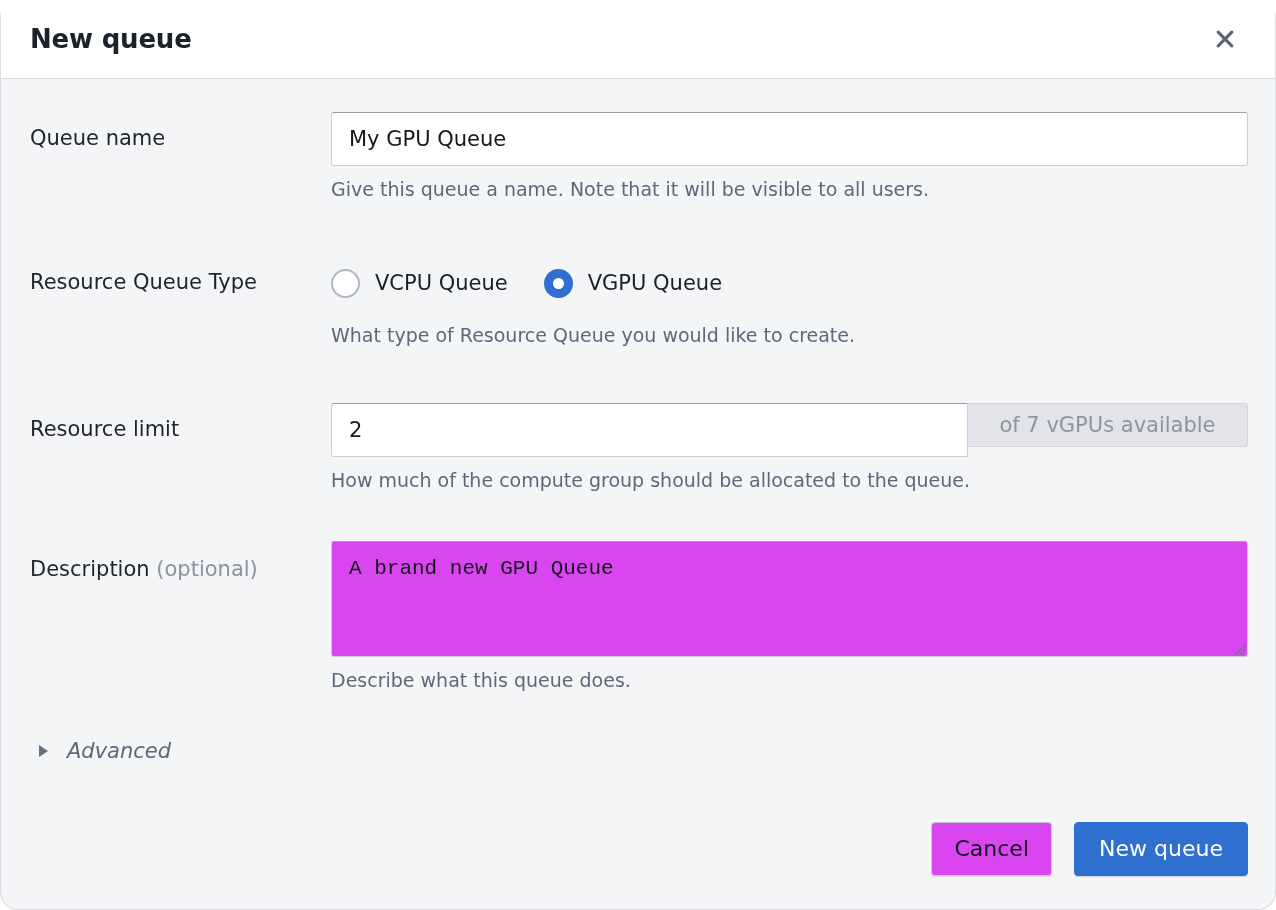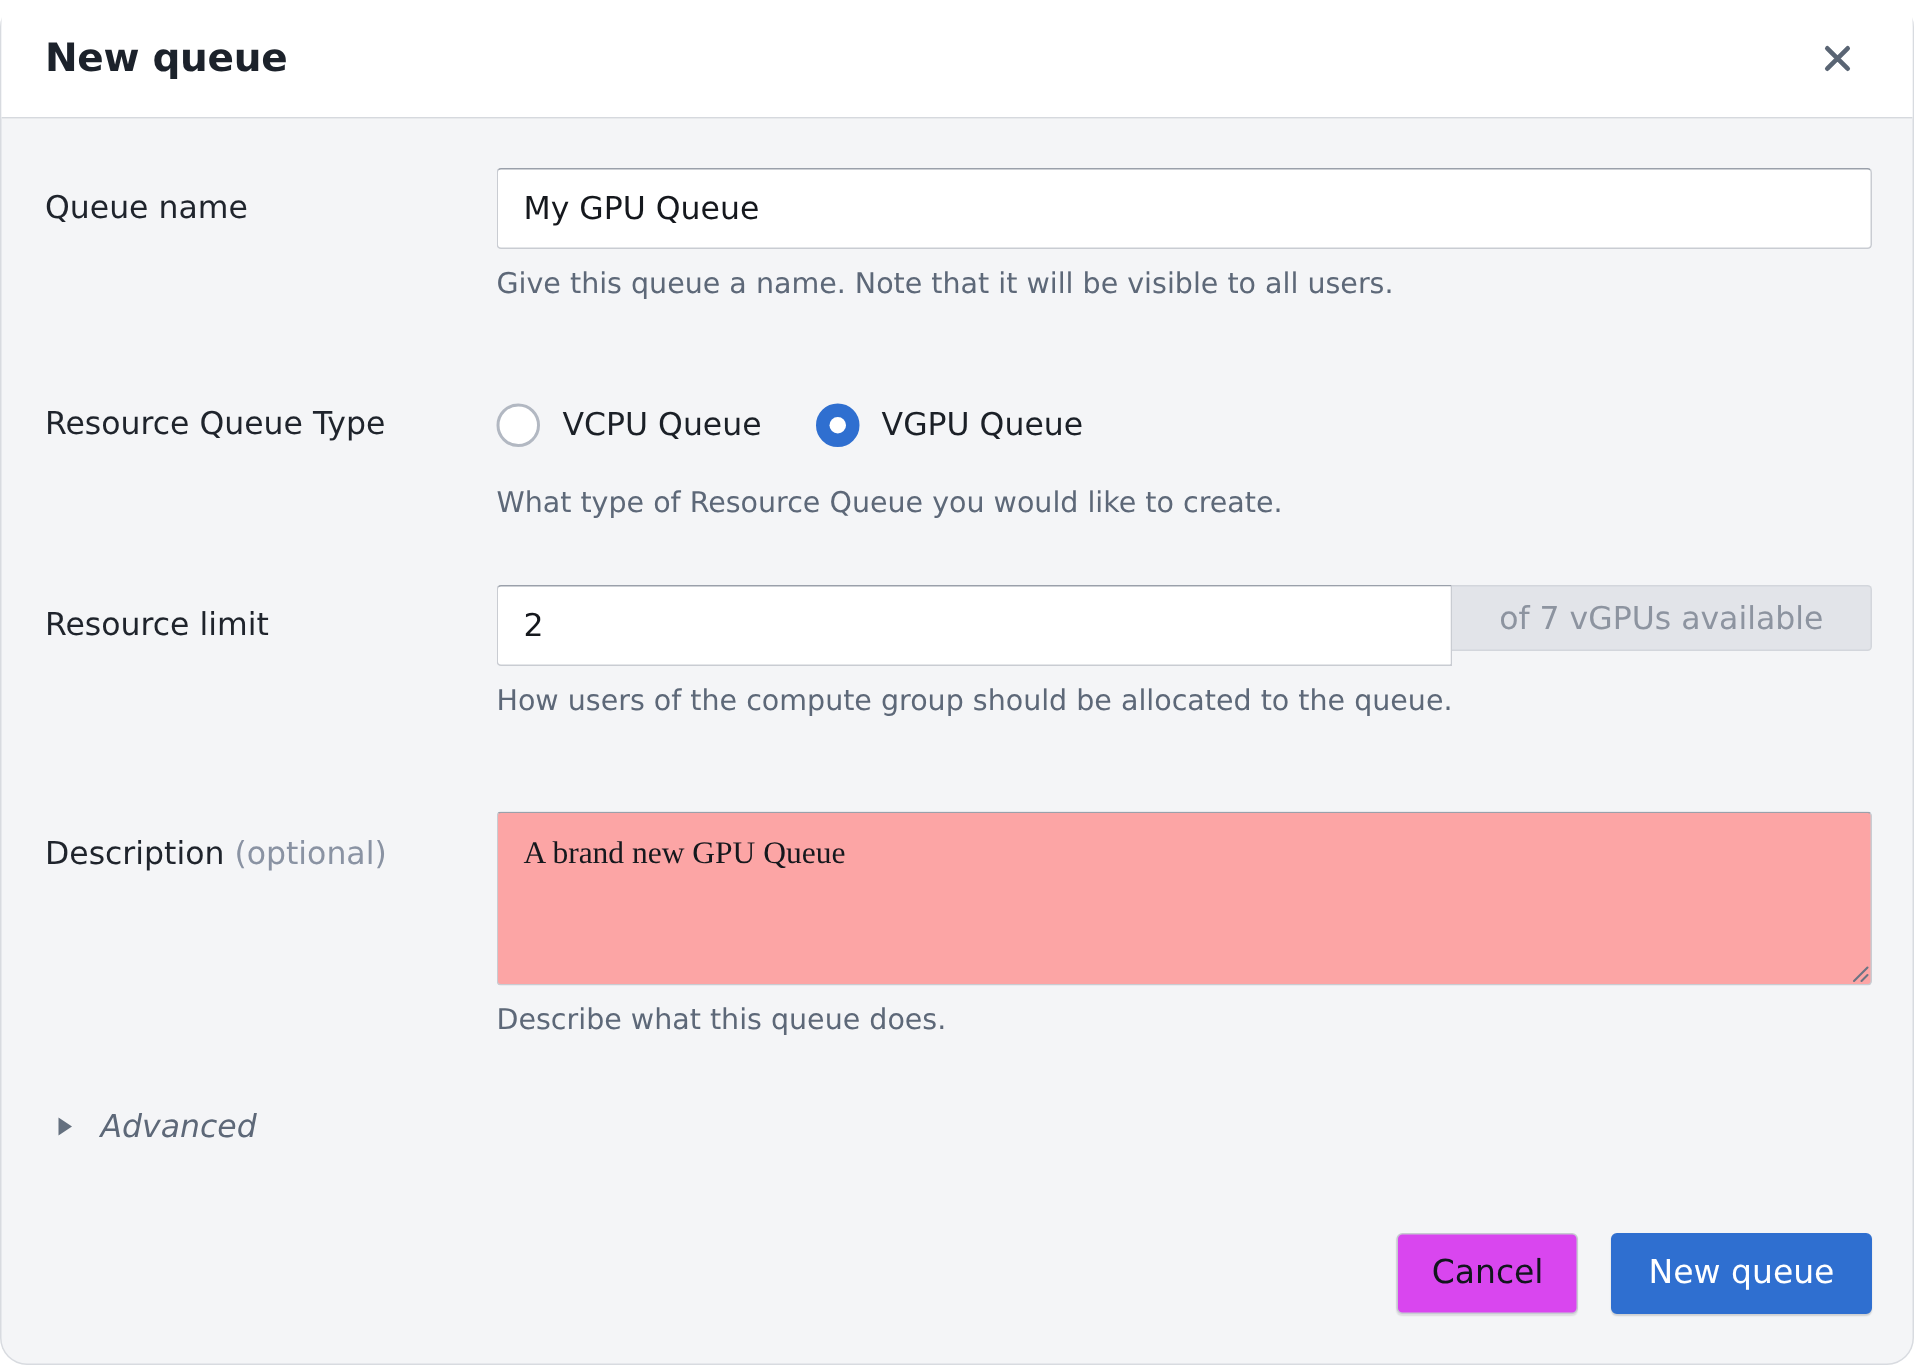--- a/index.html
+++ b/index.html
@@ -138,26 +138,26 @@
     color: #8d94a0;
     white-space: nowrap;
   }
 
   .txt-area {
     display: block;
     width: 100%;
     box-sizing: border-box;
     height: 116px;
     resize: none;
-    font-family: Liberation Serif, serif;
+    font-family: Liberation Mono, monospace;
     font-size: 21px;
     line-height: 1.4;
     color: #15181d;
     padding: 12px 17px;
-    background: #fca5a5;
+    background: #d946ef;
     border: 1px solid #c9ccd2;
     border-top-color: #9aa0aa;
     border-radius: 3px;
     outline: none;
     overflow: hidden;
   }
   .textarea-wrap { position: relative; }
   .resize-grip {
     position: absolute;
     right: 2px;
@@ -313,28 +313,28 @@
     </div>
 
     <div class="form-row" style="top:33px;">
       <div class="row-label" style="padding-top:14px;">Queue name</div>
       <div class="row-field">
         <input class="txt-input" type="text" value="My GPU Queue" style="">
         <div class="help-text">Give this queue a name. Note that it will be visible to all users.</div>
       </div>
     </div>
 
-    <div class="form-row" style="top:311px;">
+    <div class="form-row" style="top:324px;">
       <div class="row-label" style="padding-top:14px;">Resource limit</div>
       <div class="row-field">
         <div class="input-group">
           <input class="txt-input" type="text" value="2" style="">
           <span class="input-addon">of 7 vGPUs available</span>
         </div>
-        <div class="help-text">How users of the compute group should be allocated to the queue.</div>
+        <div class="help-text">How much of the compute group should be allocated to the queue.</div>
       </div>
     </div>
 
     <div class="form-row" style="top:462px;">
       <div class="row-label" style="padding-top:16px;">
         <span>Description</span>
         <span class="optional">(optional)</span>
       </div>
       <div class="row-field">
         <div class="textarea-wrap">

